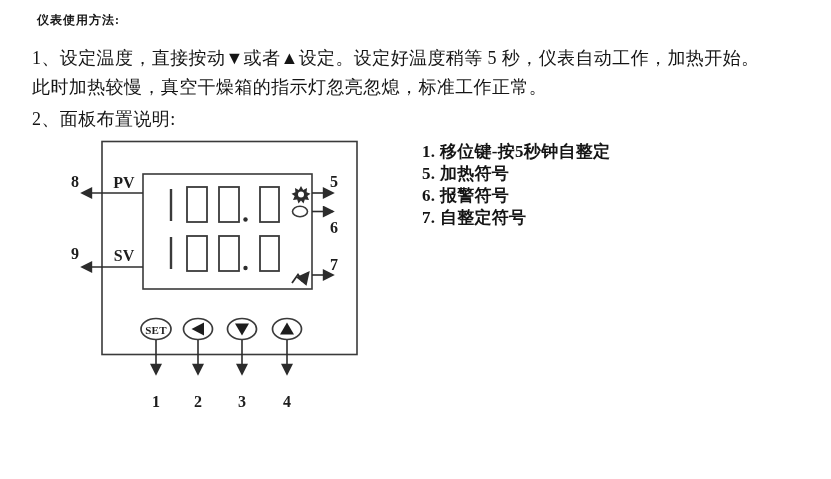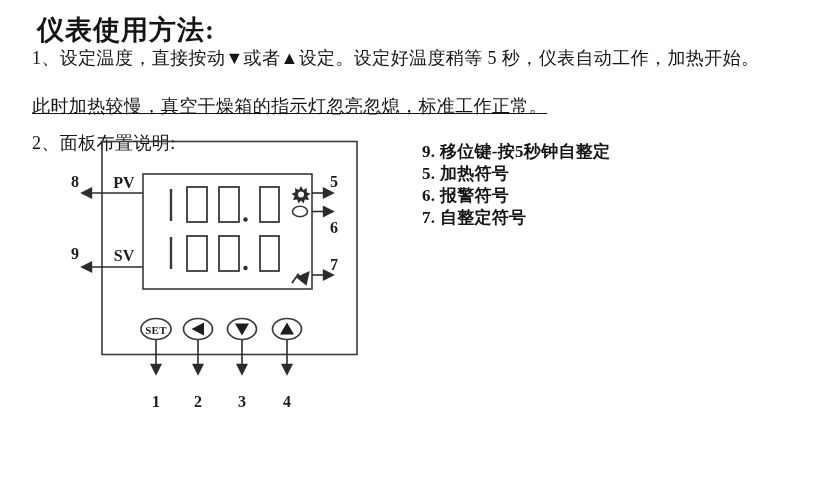--- a/index.html
+++ b/index.html
@@ -2,26 +2,26 @@
 <html><head>
 <meta charset="utf-8">
 <style>
   html,body{margin:0;padding:0;}
   body{
     width:831px;height:479px;background:#ffffff;position:relative;overflow:hidden;
     font-family:"Liberation Serif","DejaVu Serif",serif;color:#151515;
   }
   .abs{position:absolute;}
   .title{
-    left:37px;top:12px;font-size:27px;font-weight:bold;letter-spacing:1px;
+    left:37px;top:12px;font-size:12px;font-weight:bold;letter-spacing:1px;
   }
   .bodyline{left:32px;font-size:18px;letter-spacing:0.4px;white-space:nowrap;}
   #line0{top:46px;}
-  #line1{top:94px;text-decoration:underline;}
-  #line2{top:107px;margin-top:24px;}
+  #line1{top:75px;}
+  #line2{top:107px;}
   .legend{
     left:422px;top:141px;font-size:17px;font-weight:600;letter-spacing:0.3px;
   }
   .legend .item{line-height:21.9px;white-space:nowrap;}
   svg text{
     font-family:"Liberation Serif","DejaVu Serif",serif;
     fill:#1d1d1d;
   }
   .num{font-size:16px;font-weight:bold;}
   .pvsv{font-size:16px;font-weight:600;}
@@ -105,17 +105,17 @@
   <line x1="198" y1="340" x2="198" y2="374" stroke="#2c2c2c" stroke-width="1.6" marker-end="url(#arr)"></line>
   <line x1="242" y1="340" x2="242" y2="374" stroke="#2c2c2c" stroke-width="1.6" marker-end="url(#arr)"></line>
   <line x1="287" y1="340" x2="287" y2="374" stroke="#2c2c2c" stroke-width="1.6" marker-end="url(#arr)"></line>
   <text x="156" y="407" text-anchor="middle" class="num">1</text>
   <text x="198" y="407" text-anchor="middle" class="num">2</text>
   <text x="242" y="407" text-anchor="middle" class="num">3</text>
   <text x="287" y="407" text-anchor="middle" class="num">4</text>
 </svg>
 
 <div class="abs legend">
-  <div class="item">9. 移位键-按5秒钟自整定</div>
+  <div class="item">1. 移位键-按5秒钟自整定</div>
   <div class="item">5. 加热符号</div>
   <div class="item">6. 报警符号</div>
   <div class="item">7. 自整定符号</div>
 </div>
 
 </body></html>

